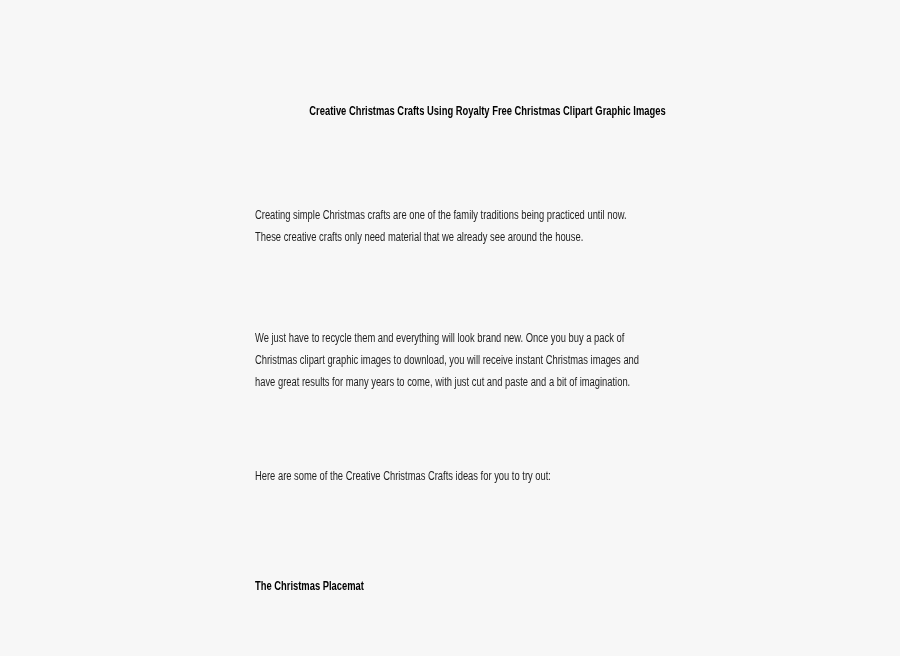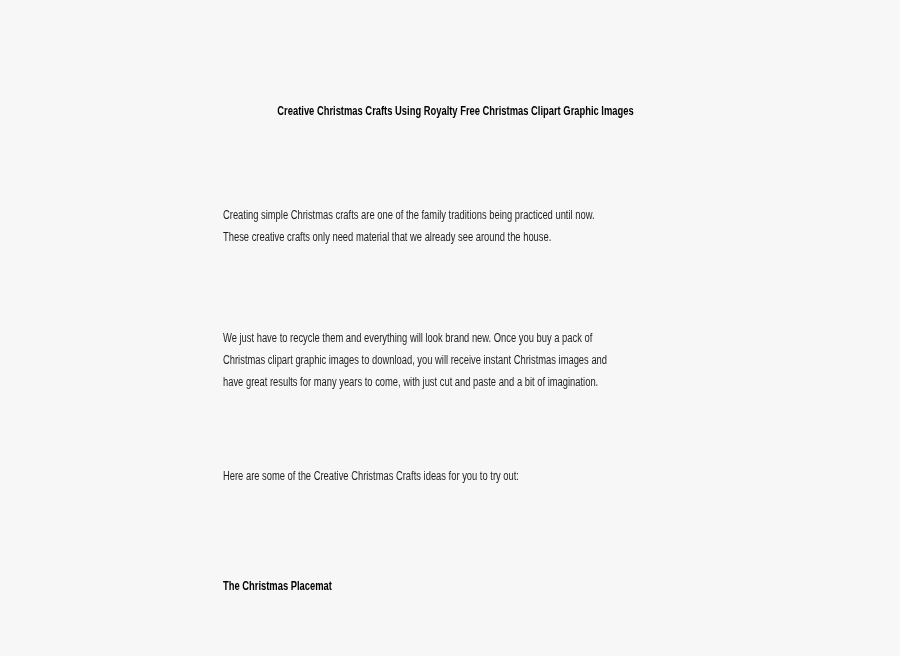--- a/index.html
+++ b/index.html
@@ -8,20 +8,21 @@
     height: 656px;
     background: #f7f7f7;
     overflow: hidden;
     position: relative;
     font-family: "Liberation Sans", sans-serif;
   }
   .page {
     position: absolute;
     inset: 0;
     background: #f7f7f7;
+    margin-left: 32px;
   }
   
   .content {
     position: absolute;
     left: 223px;
     top: 34px;
     width: 620px;
     transform: scaleX(0.75);
     transform-origin: left top;
     font-size: 12.5px;

